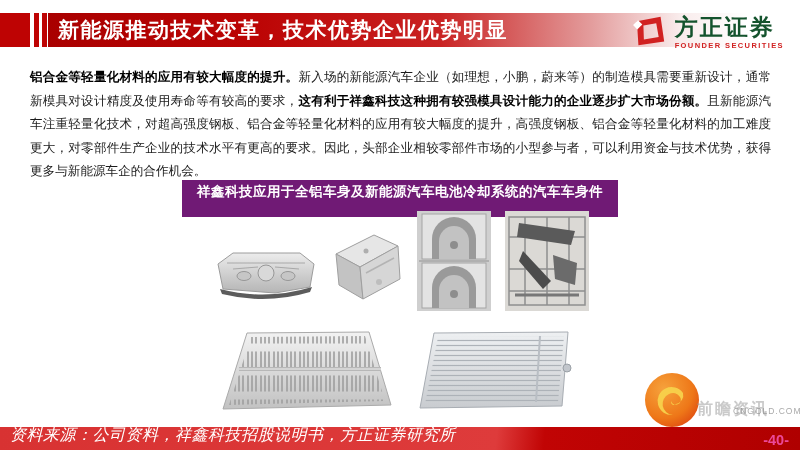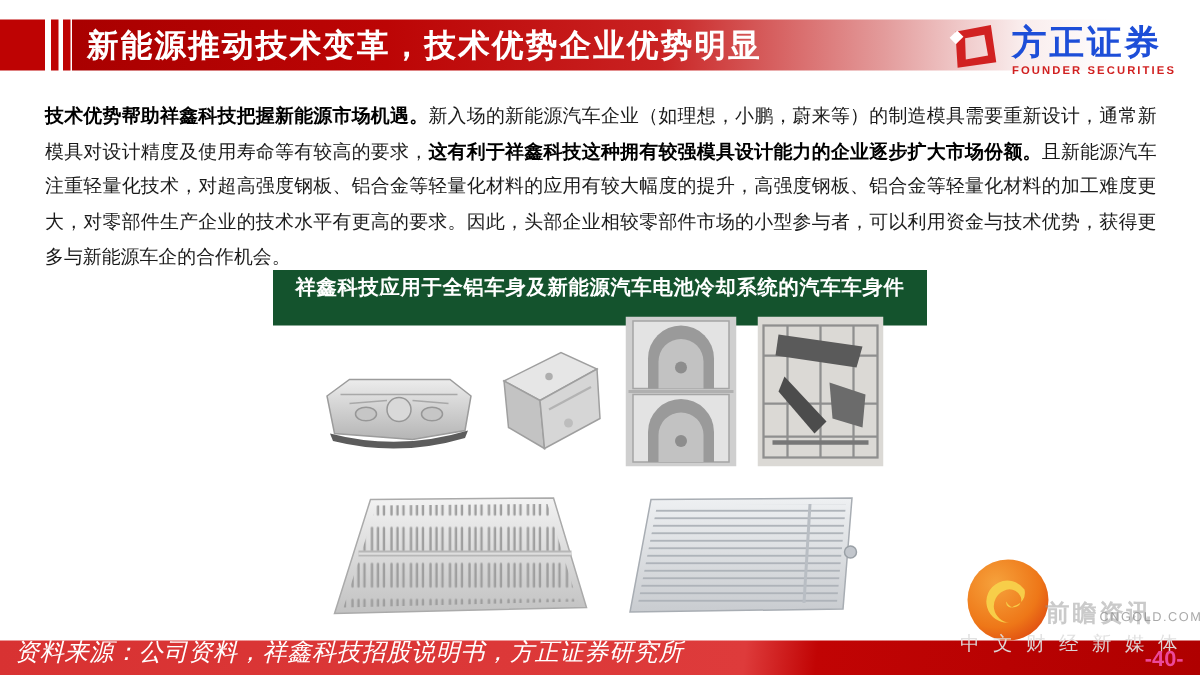--- a/index.html
+++ b/index.html
@@ -12,32 +12,32 @@
   .hdr-bar{position:absolute;top:13px;width:5px;height:34px;background:#BE0303;}
   .hdr-bar.b1{left:34px;} .hdr-bar.b2{left:42px;}
   .hdr-banner{
     position:absolute;left:48px;top:13px;width:752px;height:34px;
     background:linear-gradient(90deg,#A90000 0%,#BC0505 28%,#C92222 52%,#E39B9B 72%,#F9ECEC 84%,#ffffff 93%);
     display:flex;align-items:center;
   }
   .hdr-title{color:#ffffff;font-weight:bold;font-size:21px;letter-spacing:1.5px;padding-left:10px;white-space:nowrap;}
   .logo{position:absolute;right:16px;top:12px;display:flex;align-items:center;gap:7px;background:transparent;}
   .logo-txt{display:flex;flex-direction:column;line-height:1;}
-  .logo-cn{color:#1d4ed8;font-size:23px;font-weight:bold;letter-spacing:2px;}
+  .logo-cn{color:#14532d;font-size:23px;font-weight:bold;letter-spacing:2px;}
   .logo-en{color:#D12121;font-size:7.5px;font-weight:bold;letter-spacing:1.4px;margin-top:3px;text-align:center;}
   
   .body-text{
     position:absolute;left:30px;top:66px;width:741px;margin:0;
     font-size:12.6px;line-height:23.6px;color:#1b1b1b;text-align:justify;
   }
   .body-text b{color:#000;}
   
   .caption{
     position:absolute;top:180px;left:50%;transform:translateX(-50%);
-    background:#14532d;color:#ffffff;font-weight:bold;font-size:13.5px;
+    background:#701a75;color:#ffffff;font-weight:bold;font-size:13.5px;
     padding:3px 15px 16px 15px;border-radius:0;white-space:nowrap;letter-spacing:0.5px;
   }
   .ph{position:absolute;}
   
   .footer{
     position:absolute;left:0;bottom:0;width:800px;height:23px;
     background:linear-gradient(96deg,#D83232 0%,#DE3B3B 62%,#C10404 68%,#AF0000 100%);
   }
   .source{position:absolute;left:10px;bottom:4px;font-style:italic;color:#ffffff;font-size:16px;letter-spacing:0.5px;z-index:6;}
   .page-num{position:absolute;right:11px;bottom:2px;color:#ec4899;font-weight:bold;font-size:14.5px;z-index:7;}
@@ -80,21 +80,21 @@
           <rect x="5" y="9" width="7" height="6" fill="#ffffff" transform="rotate(-38 8 12)"></rect>
         </g>
       </svg>
     </span>
     <span class="logo-txt">
       <span class="logo-cn">方正证券</span>
       <span class="logo-en">FOUNDER SECURITIES</span>
     </span>
   </div>
 
-  <p class="body-text"><b>技术优势帮助祥鑫科技把握新能源市场机遇。</b><span>新入场的新能源汽车企业（如理想，小鹏，蔚来等）的制造模具需要重新设计，通常新模具对设计精度及使用寿命等有较高的要求，</span><b>这有利于祥鑫科技这种拥有较强模具设计能力的企业逐步扩大市场份额。</b><span>且新能源汽车注重轻量化技术，对超高强度钢板、铝合金等轻量化材料的应用有较大幅度的提升，高强度钢板、铝合金等轻量化材料的加工难度更大，对零部件生产企业的技术水平有更高的要求。因此，头部企业相较零部件市场的小型参与者，可以利用资金与技术优势，获得更多与新能源车企的合作机会。</span></p>
+  <p class="body-text"><b>铝合金等轻量化材料的应用有较大幅度的提升。</b><span>新入场的新能源汽车企业（如理想，小鹏，蔚来等）的制造模具需要重新设计，通常新模具对设计精度及使用寿命等有较高的要求，</span><b>这有利于祥鑫科技这种拥有较强模具设计能力的企业逐步扩大市场份额。</b><span>且新能源汽车注重轻量化技术，对超高强度钢板、铝合金等轻量化材料的应用有较大幅度的提升，高强度钢板、铝合金等轻量化材料的加工难度更大，对零部件生产企业的技术水平有更高的要求。因此，头部企业相较零部件市场的小型参与者，可以利用资金与技术优势，获得更多与新能源车企的合作机会。</span></p>
 
   <div class="caption">祥鑫科技应用于全铝车身及新能源汽车电池冷却系统的汽车车身件</div>
 
   <div class="ph" style="left:213px;top:245px;">
     <svg width="106" height="62" viewBox="0 0 106 62">
       <defs>
         <linearGradient id="m1" x1="0" y1="0" x2="0" y2="1">
           <stop offset="0" stop-color="#ececec"></stop>
             <stop offset="1" stop-color="#b5b5b5"></stop>
         </linearGradient>
@@ -192,19 +192,18 @@
             <stop offset="0.6" stop-color="#EE7718"></stop>
             <stop offset="1" stop-color="#D93A0E"></stop>
         </radialGradient>
       </defs>
       <circle cx="29" cy="29" r="27" fill="url(#wg)"></circle>
       <path d="M40 22 A14 14 0 1 0 30 44 A11 11 0 0 1 26 23 A8 8 0 0 1 37 26 A5 5 0 1 1 28 30 A3 3 0 0 0 33 33 A9 9 0 0 0 40 22 Z" fill="#F7D14B" opacity="0.95"></path>
     </svg>
   </span>
   <span class="wm-overlay">前瞻资讯</span>
   <span class="wm-domain">CNGOLD.COM.CN</span>
-  <span class="wm-tagline">中文财经新媒体</span>
 
   <div class="footer"></div>
   <span class="source">资料来源：公司资料，祥鑫科技招股说明书，方正证券研究所</span>
   <span class="page-num">-40-</span>
 
 </div>
 
 </body></html>

